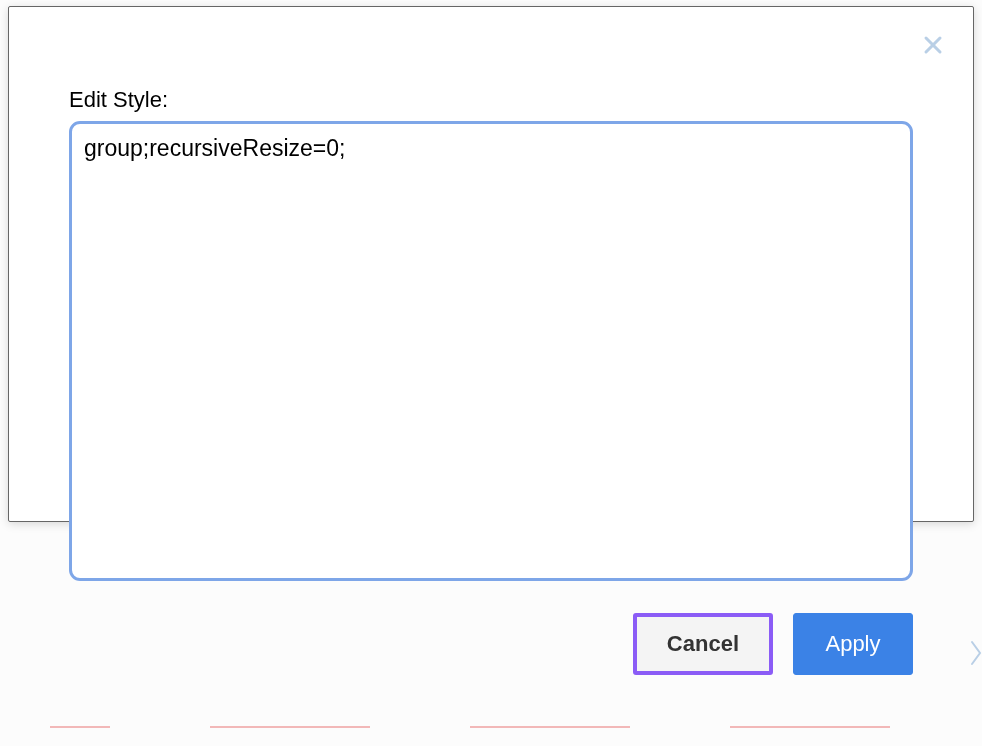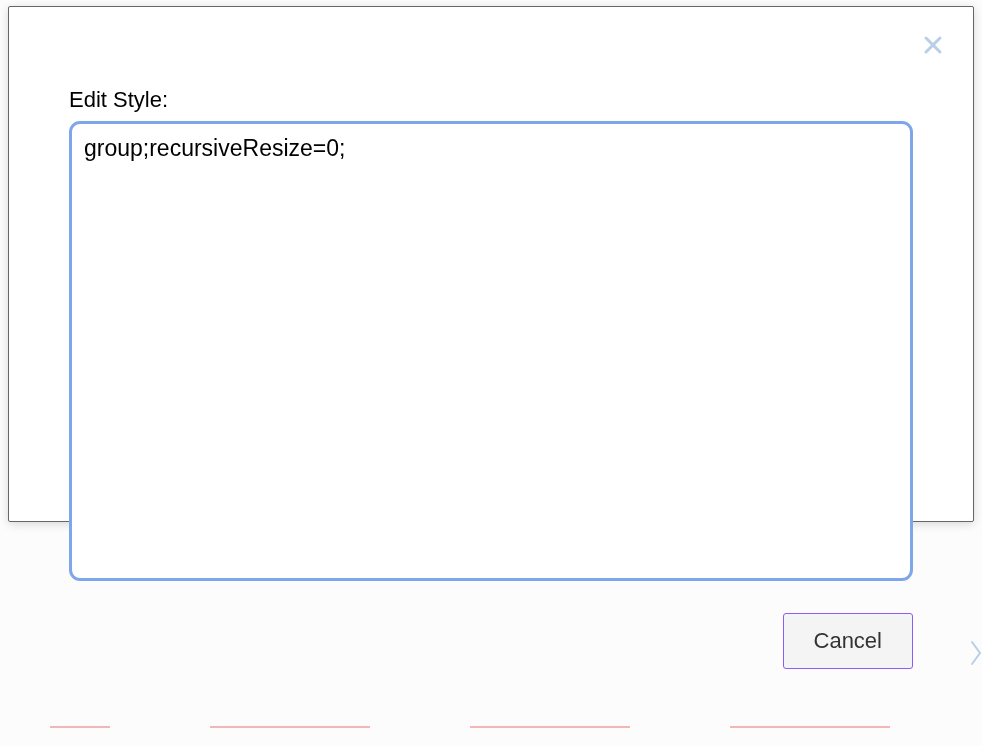--- a/index.html
+++ b/index.html
@@ -99,22 +99,23 @@
       padding: 14px 30px;
       font-size: 22px;
       border-radius: 3px;
       cursor: pointer;
       border: 1px solid transparent;
       min-width: 120px;
       text-align: center;
     }
     .btn-cancel {
       background: #f4f4f4;
-      border: 1px solid #8b5cf6;
+      border: 4px solid #8b5cf6;
       color: #333;
+      font-weight: bold;
     }
     .btn-apply {
       background: #3b82e6;
       color: #fff;
       border: 1px solid #3b82e6;
       font-weight: 500;
     }
     .chevron-hint {
       position: absolute;
       right: -2px;
@@ -144,20 +145,21 @@
       <line x1="17" y1="3" x2="3" y2="17"></line>
     </svg>
   </div>
 
   <div class="dialog-label">Edit Style:</div>
 
   <textarea class="style-textarea" style="">group;recursiveResize=0;</textarea>
 
   <div class="button-row">
     <button class="btn btn-cancel">Cancel</button>
+    <button class="btn btn-apply">Apply</button>
   </div>
 
 </div>
 
 <div class="chevron-hint">
   <svg viewBox="0 0 14 26" width="14" height="26">
     <path d="M2 2 L10 13 L2 24" fill="none" stroke="#b9cfe6" stroke-width="2" stroke-linecap="round"></path>
   </svg>
 </div>
 

